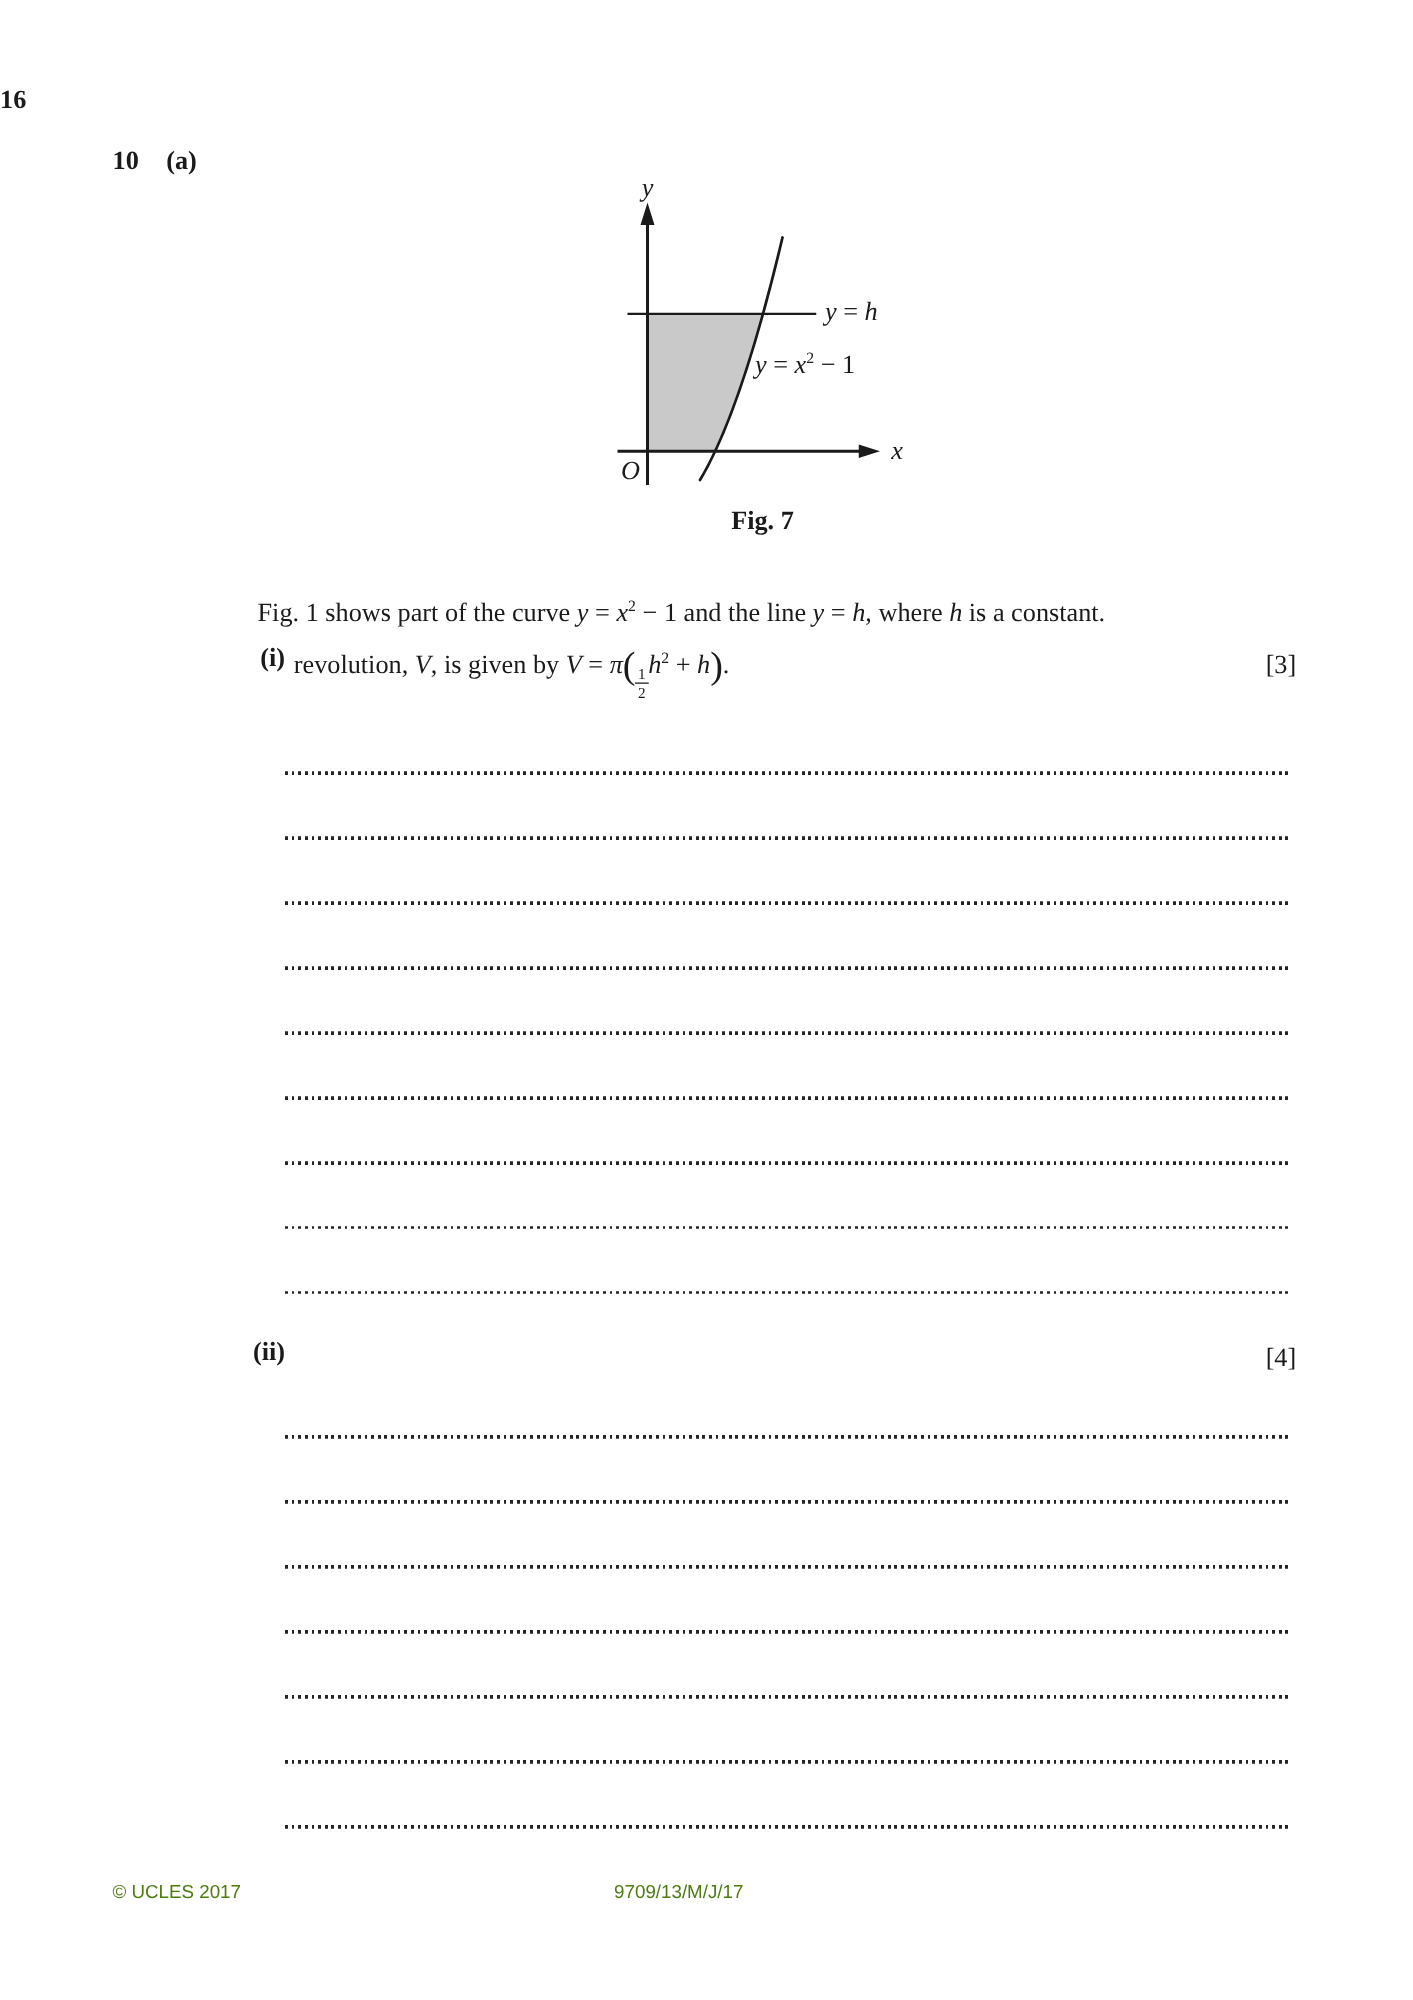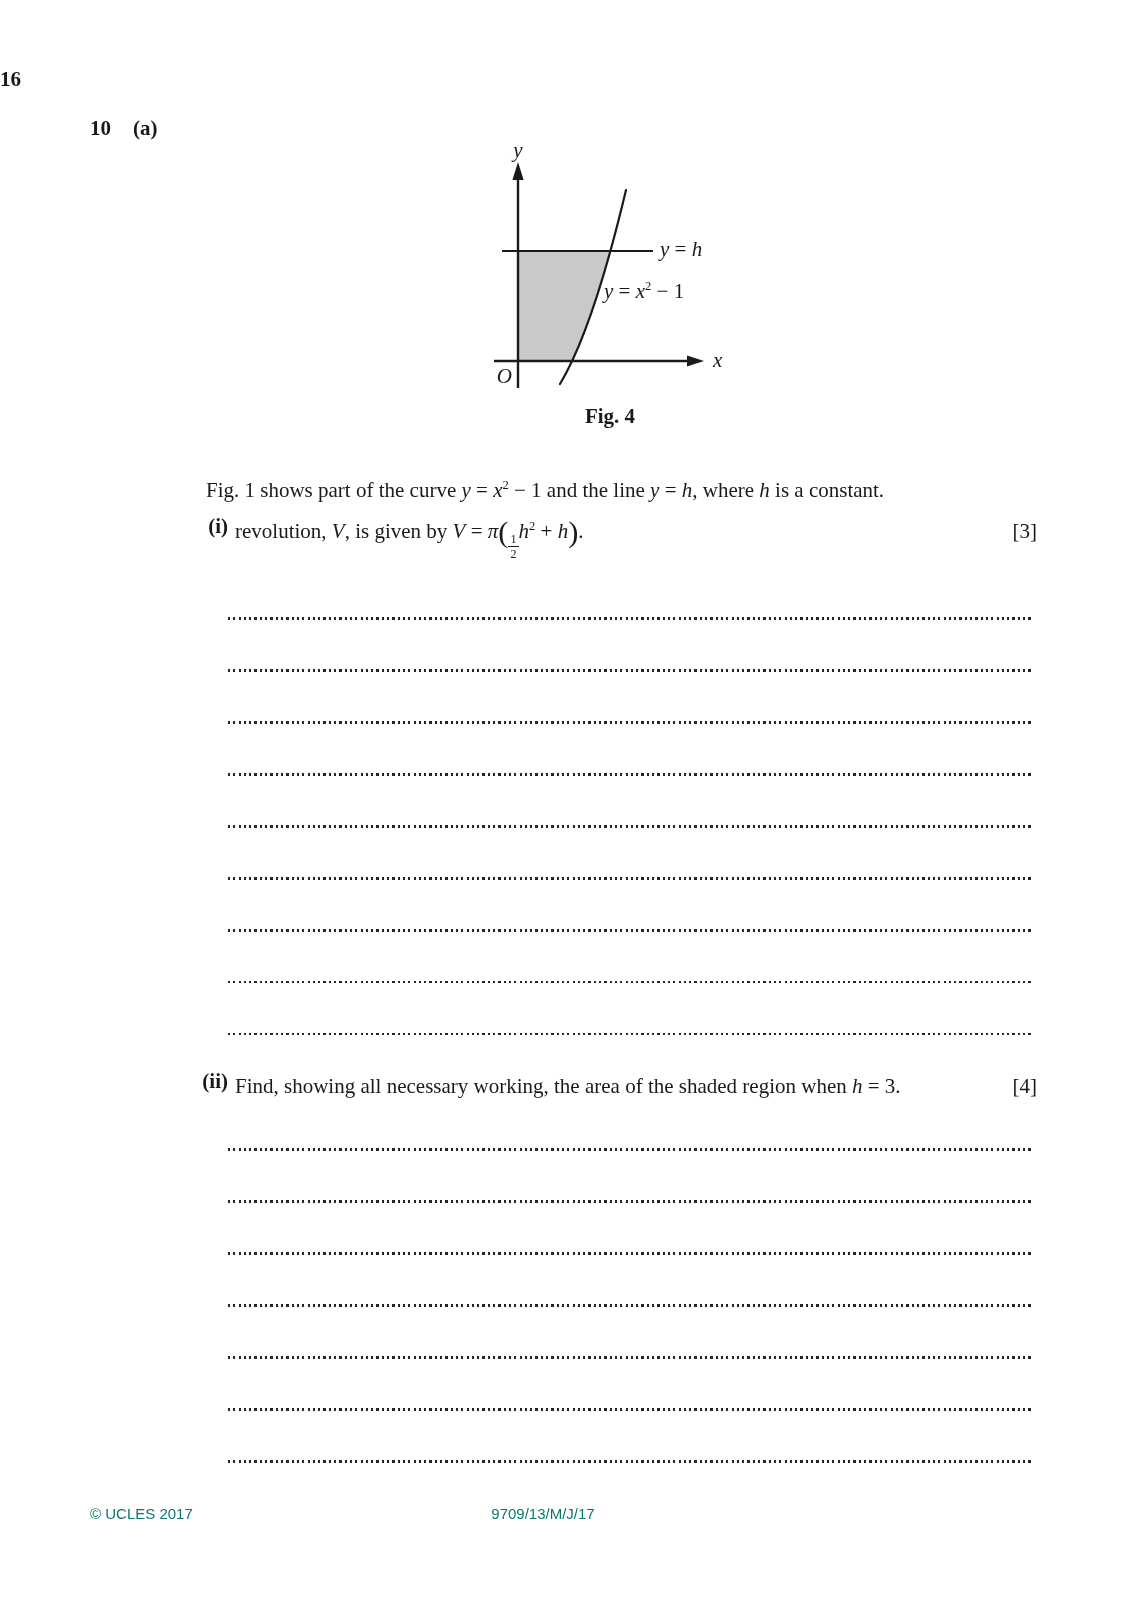--- a/index.html
+++ b/index.html
@@ -16,21 +16,21 @@
         font-size:0.58em;line-height:1.15;vertical-align:-0.45em;text-align:center;}
   .frac .num{display:block;border-bottom:1.4px solid #1a1a1a;padding:0 2px;}
   .frac .den{display:block;}
   .bigp{font-size:1.45em;line-height:0;vertical-align:-0.14em;}
   .marks{float:right;}
   .justify-line{text-align:justify;text-align-last:justify;}
   .dotline{height:2.6px;margin-bottom:49.4px;
     background:repeating-linear-gradient(90deg,#242424 0 2.2px,transparent 2.2px 5.3px);}
   .marker{font-weight:bold;text-align:right;}
   .caption{font-weight:bold;text-align:center;}
-  .footer-text{font-family:"Liberation Sans", sans-serif;font-size:15px;color:#0f766e;}
+  .footer-text{font-family:"Liberation Sans", sans-serif;font-size:15px;color:#4d7c0f;}
   .fig-label{line-height:1;white-space:nowrap;}
   .body-block{line-height:35px;}
 </style>
 </head>
 <body>
 
 <div class="abs" style="left:0;top:67px;width:1130px;font-weight:bold;">16</div>
 
 <div class="abs bd" style="left:90px;top:116px;">10</div>
 <div class="abs bd" style="left:133px;top:116px;">(a)</div>
@@ -55,21 +55,21 @@
     </g>
   </svg>
 
   <div class="abs fig-label it" style="left:36px;top:2px;width:24px;text-align:center;">y</div>
   <div class="abs fig-label it" style="left:243px;top:212px;">x</div>
   <div class="abs fig-label it" style="left:16px;top:228px;width:26px;text-align:right;">O</div>
   <div class="abs fig-label" style="left:190px;top:101px;"><span class="it">y</span><span> = </span><span class="it">h</span></div>
   <div class="abs fig-label" style="left:134px;top:143px;"><span class="it">y</span><span> = </span><span class="it">x</span><sup>2</sup><span> − 1</span></div>
 </div>
 
-<div class="abs caption" style="left:470px;top:404px;width:280px;">Fig. 4</div>
+<div class="abs caption" style="left:470px;top:404px;width:280px;">Fig. 7</div>
 
 <div class="abs" style="left:182px;top:474px;width:880px;line-height:33px;margin-left:24px;"><span>Fig. 1 shows part of the curve </span><span class="it">y</span><span> = </span><span class="it">x</span><sup>2</sup><span> − 1 and the line </span><span class="it">y</span><span> = </span><span class="it">h</span><span>, where </span><span class="it">h</span><span> is a constant.</span></div>
 
 <div class="abs marker" style="left:150px;top:514px;width:78px;">(i)</div>
 <div class="abs body-block" style="left:235px;top:514px;width:802px;">
   <div>
     <span class="marks">[3]</span>
     <span><span>revolution, </span><span class="it">V</span><span>, is given by </span><span class="it">V</span><span> = </span><span class="it">π</span><span class="bigp">(</span><span class="frac">
           <span class="num">1</span>
           <span class="den">2</span>
@@ -86,21 +86,20 @@
     <div class="dotline"></div>
     <div class="dotline"></div>
     <div class="dotline"></div>
     <div class="dotline"></div>
   </div>
 
 <div class="abs marker" style="left:150px;top:1069px;width:78px;">(ii)</div>
 <div class="abs body-block" style="left:235px;top:1069px;width:802px;">
   <div>
     <span class="marks">[4]</span>
-    <span><span>Find, showing all necessary working, the area of the shaded region when </span><span class="it">h</span><span> = 3.</span></span>
   </div>
 </div>
 
 <div class="abs" style="left:228px;top:1148px;width:805px;">
     <div class="dotline"></div>
     <div class="dotline"></div>
     <div class="dotline"></div>
     <div class="dotline"></div>
     <div class="dotline"></div>
     <div class="dotline"></div>

